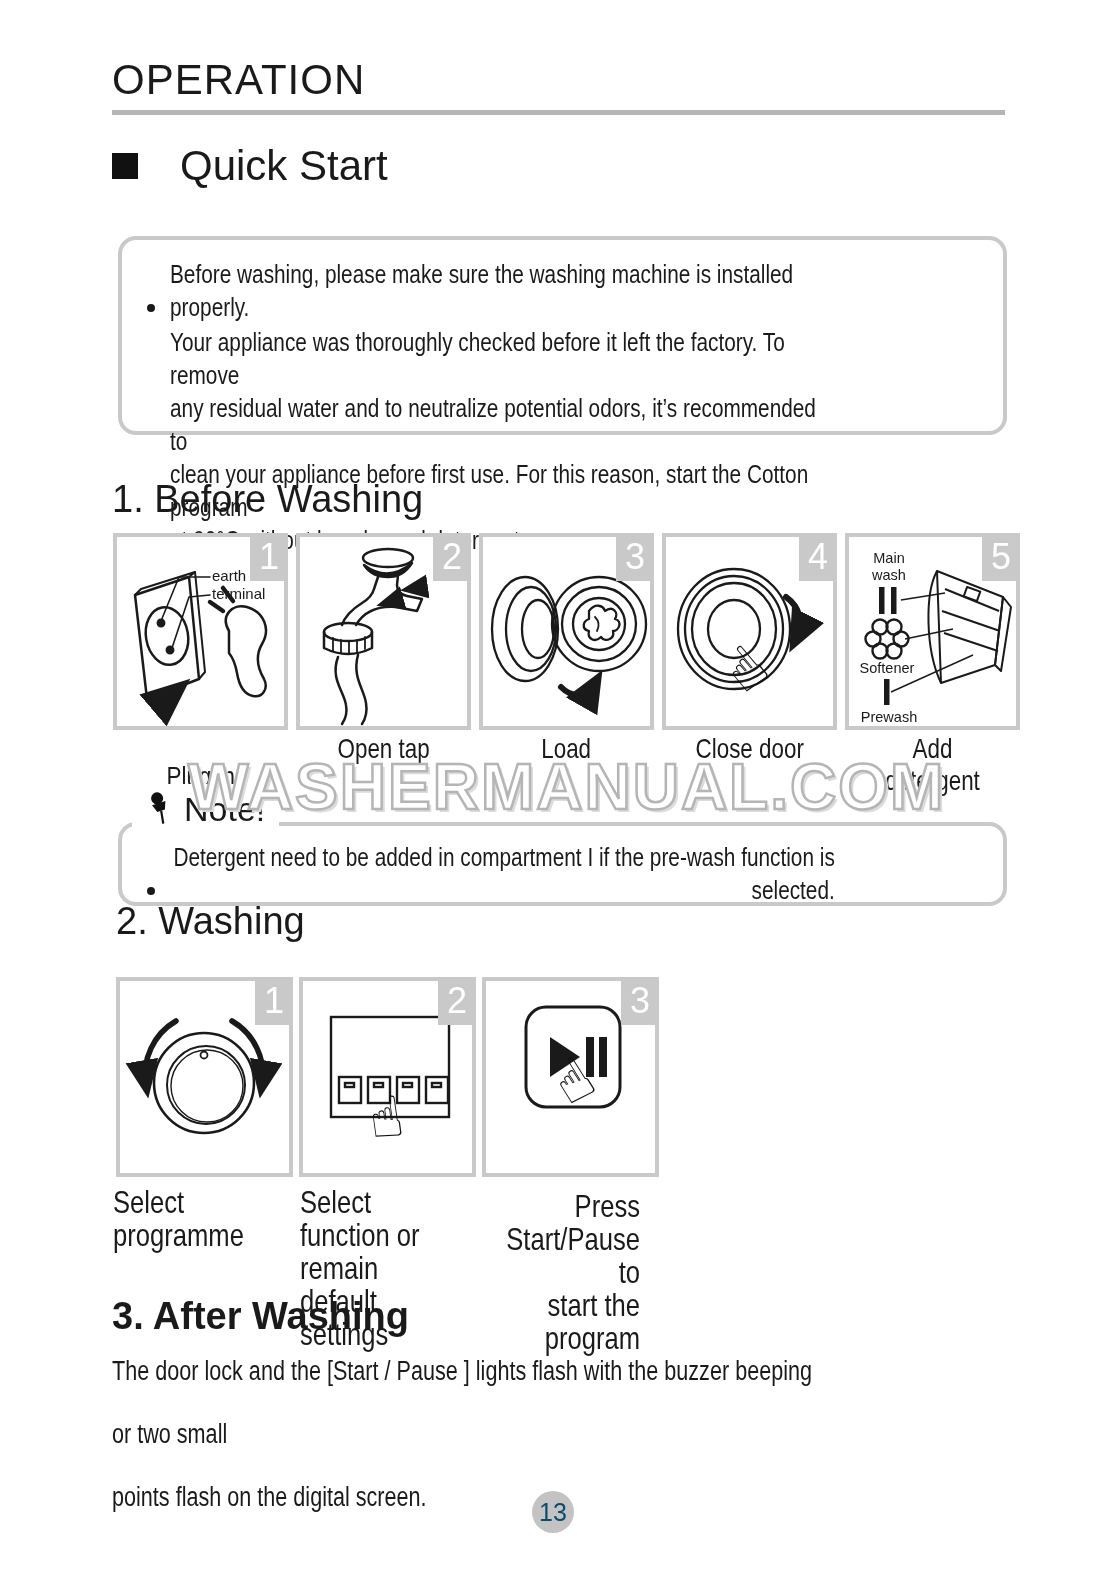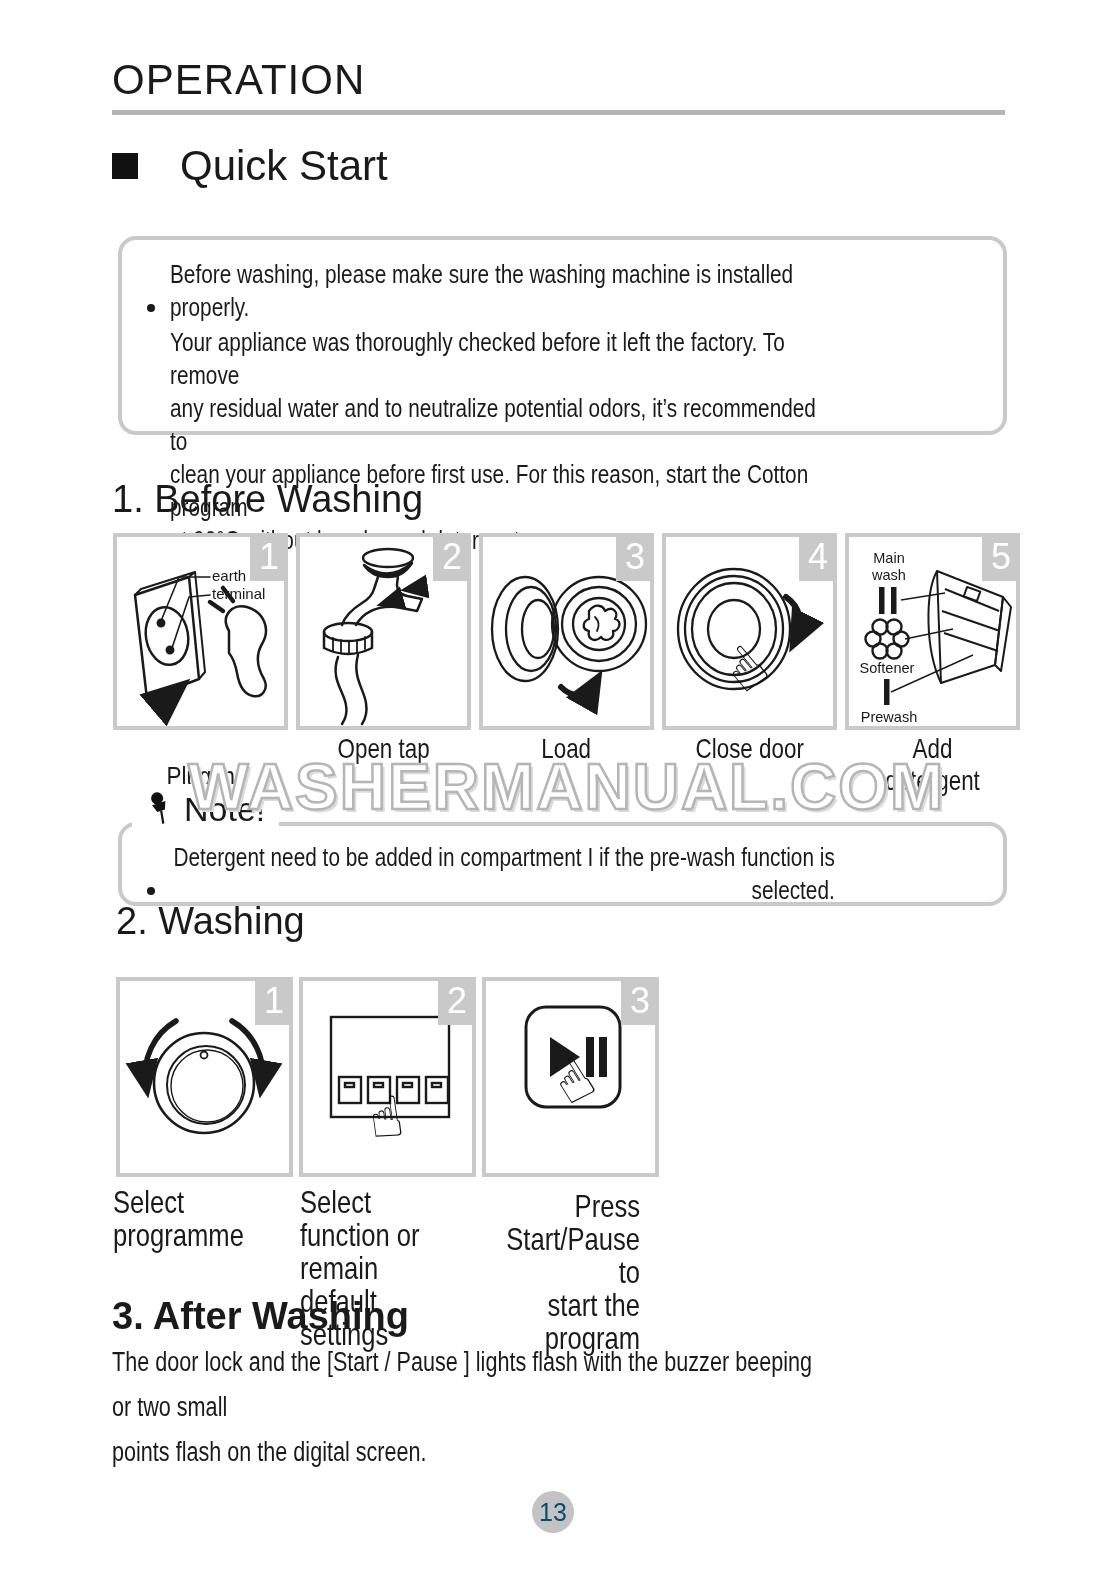--- a/index.html
+++ b/index.html
@@ -39,21 +39,21 @@
        font-size:36px;display:flex;align-items:center;justify-content:center;z-index:2;}
   .step-box svg{position:absolute;left:0;top:0;}
   .bw-cap{top:733px;width:175px;text-align:center;font-size:28px;}
   .ws-cap{top:1186px;font-size:32px;line-height:33px;}
   .hand{position:absolute;font-family:"DejaVu Sans",sans-serif;color:#111;z-index:3;pointer-events:none;}
 
   
   .watermark{left:188px;top:750px;font-size:64px;font-weight:bold;letter-spacing:2px;color:#fff;
              -webkit-text-stroke:2.5px #b5b5b5;text-shadow:3px 3px 0 #dcdcdc;z-index:5;pointer-events:none;}
 
-  .after-body{left:112px;top:1340px;width:900px;font-size:27px;line-height:45px;}
+  .after-body{left:112px;top:1340px;width:900px;font-size:27px;line-height:63px;}
   .page-circle{left:532px;top:1491px;width:42px;height:42px;border-radius:50%;background:#c3c3c3;
                display:flex;align-items:center;justify-content:center;font-size:25px;color:#0c4a6e;}
   svg text{font-family:"Liberation Sans",sans-serif;fill:#1a1a1a;}
 </style>
 </head>
 <body>
 
 <svg width="0" height="0" style="position:absolute" aria-hidden="true">
   <defs>
     <marker id="ah" markerWidth="8" markerHeight="8" refX="4.5" refY="3" orient="auto">

